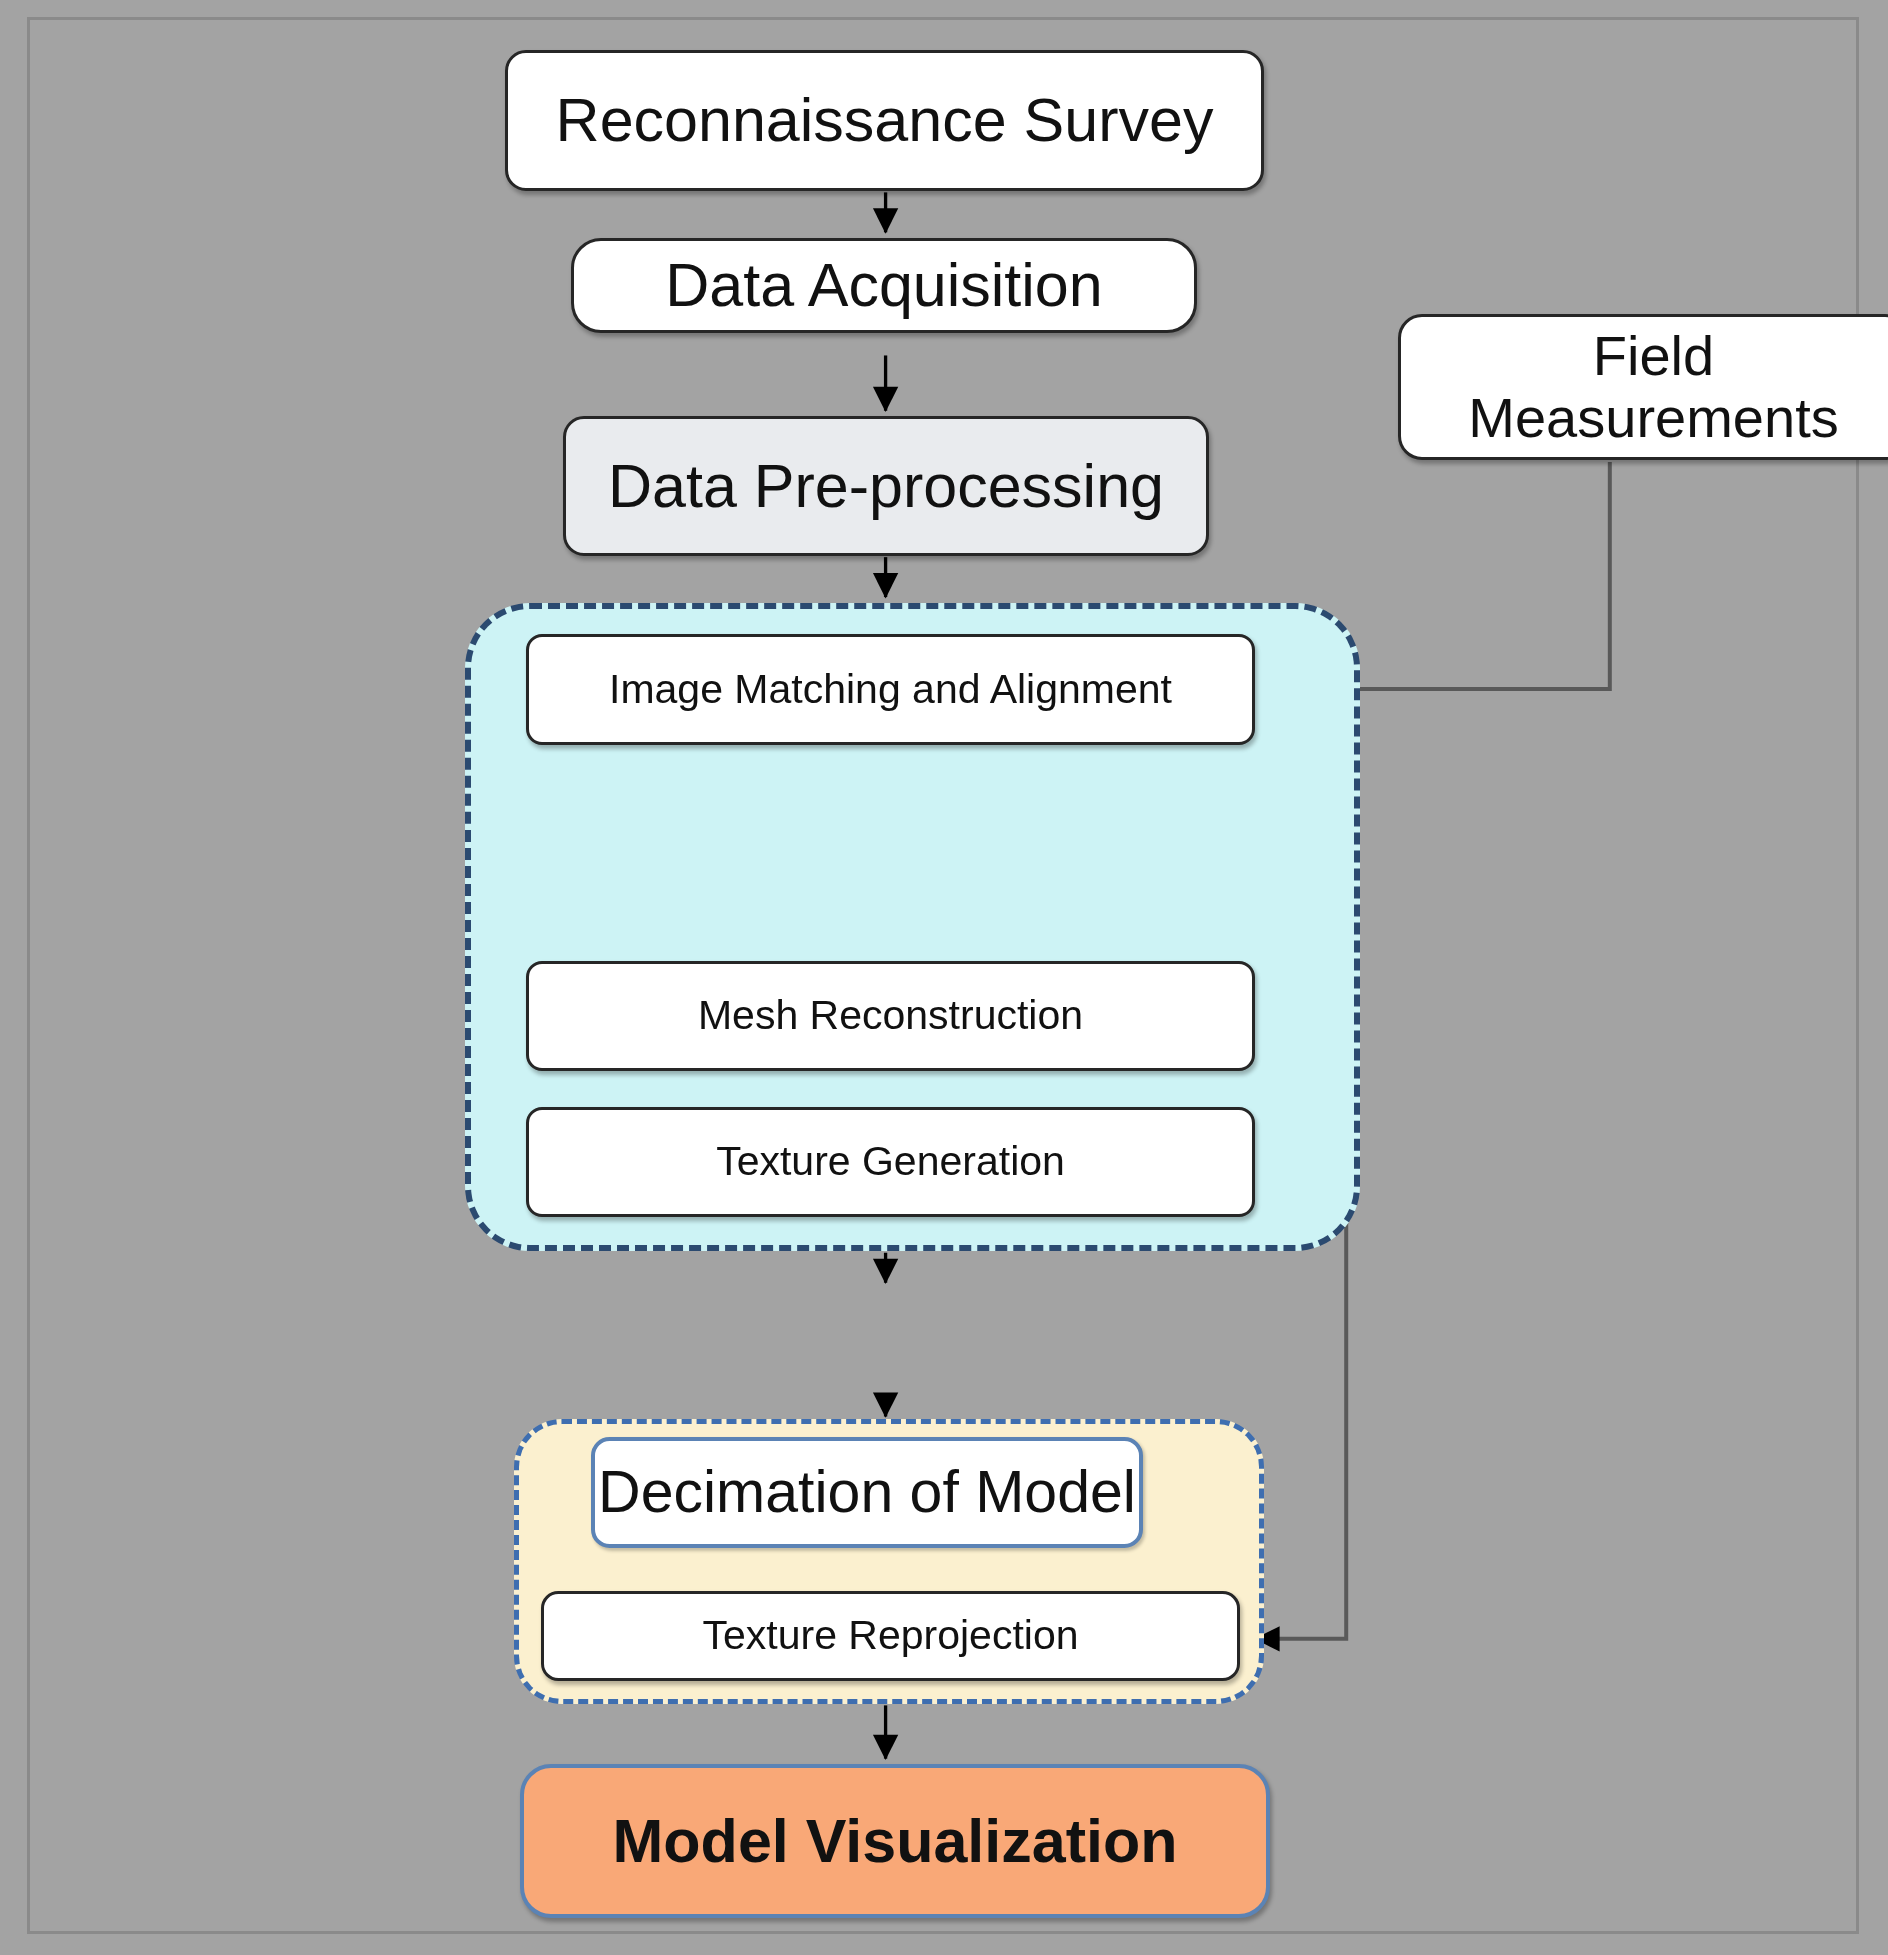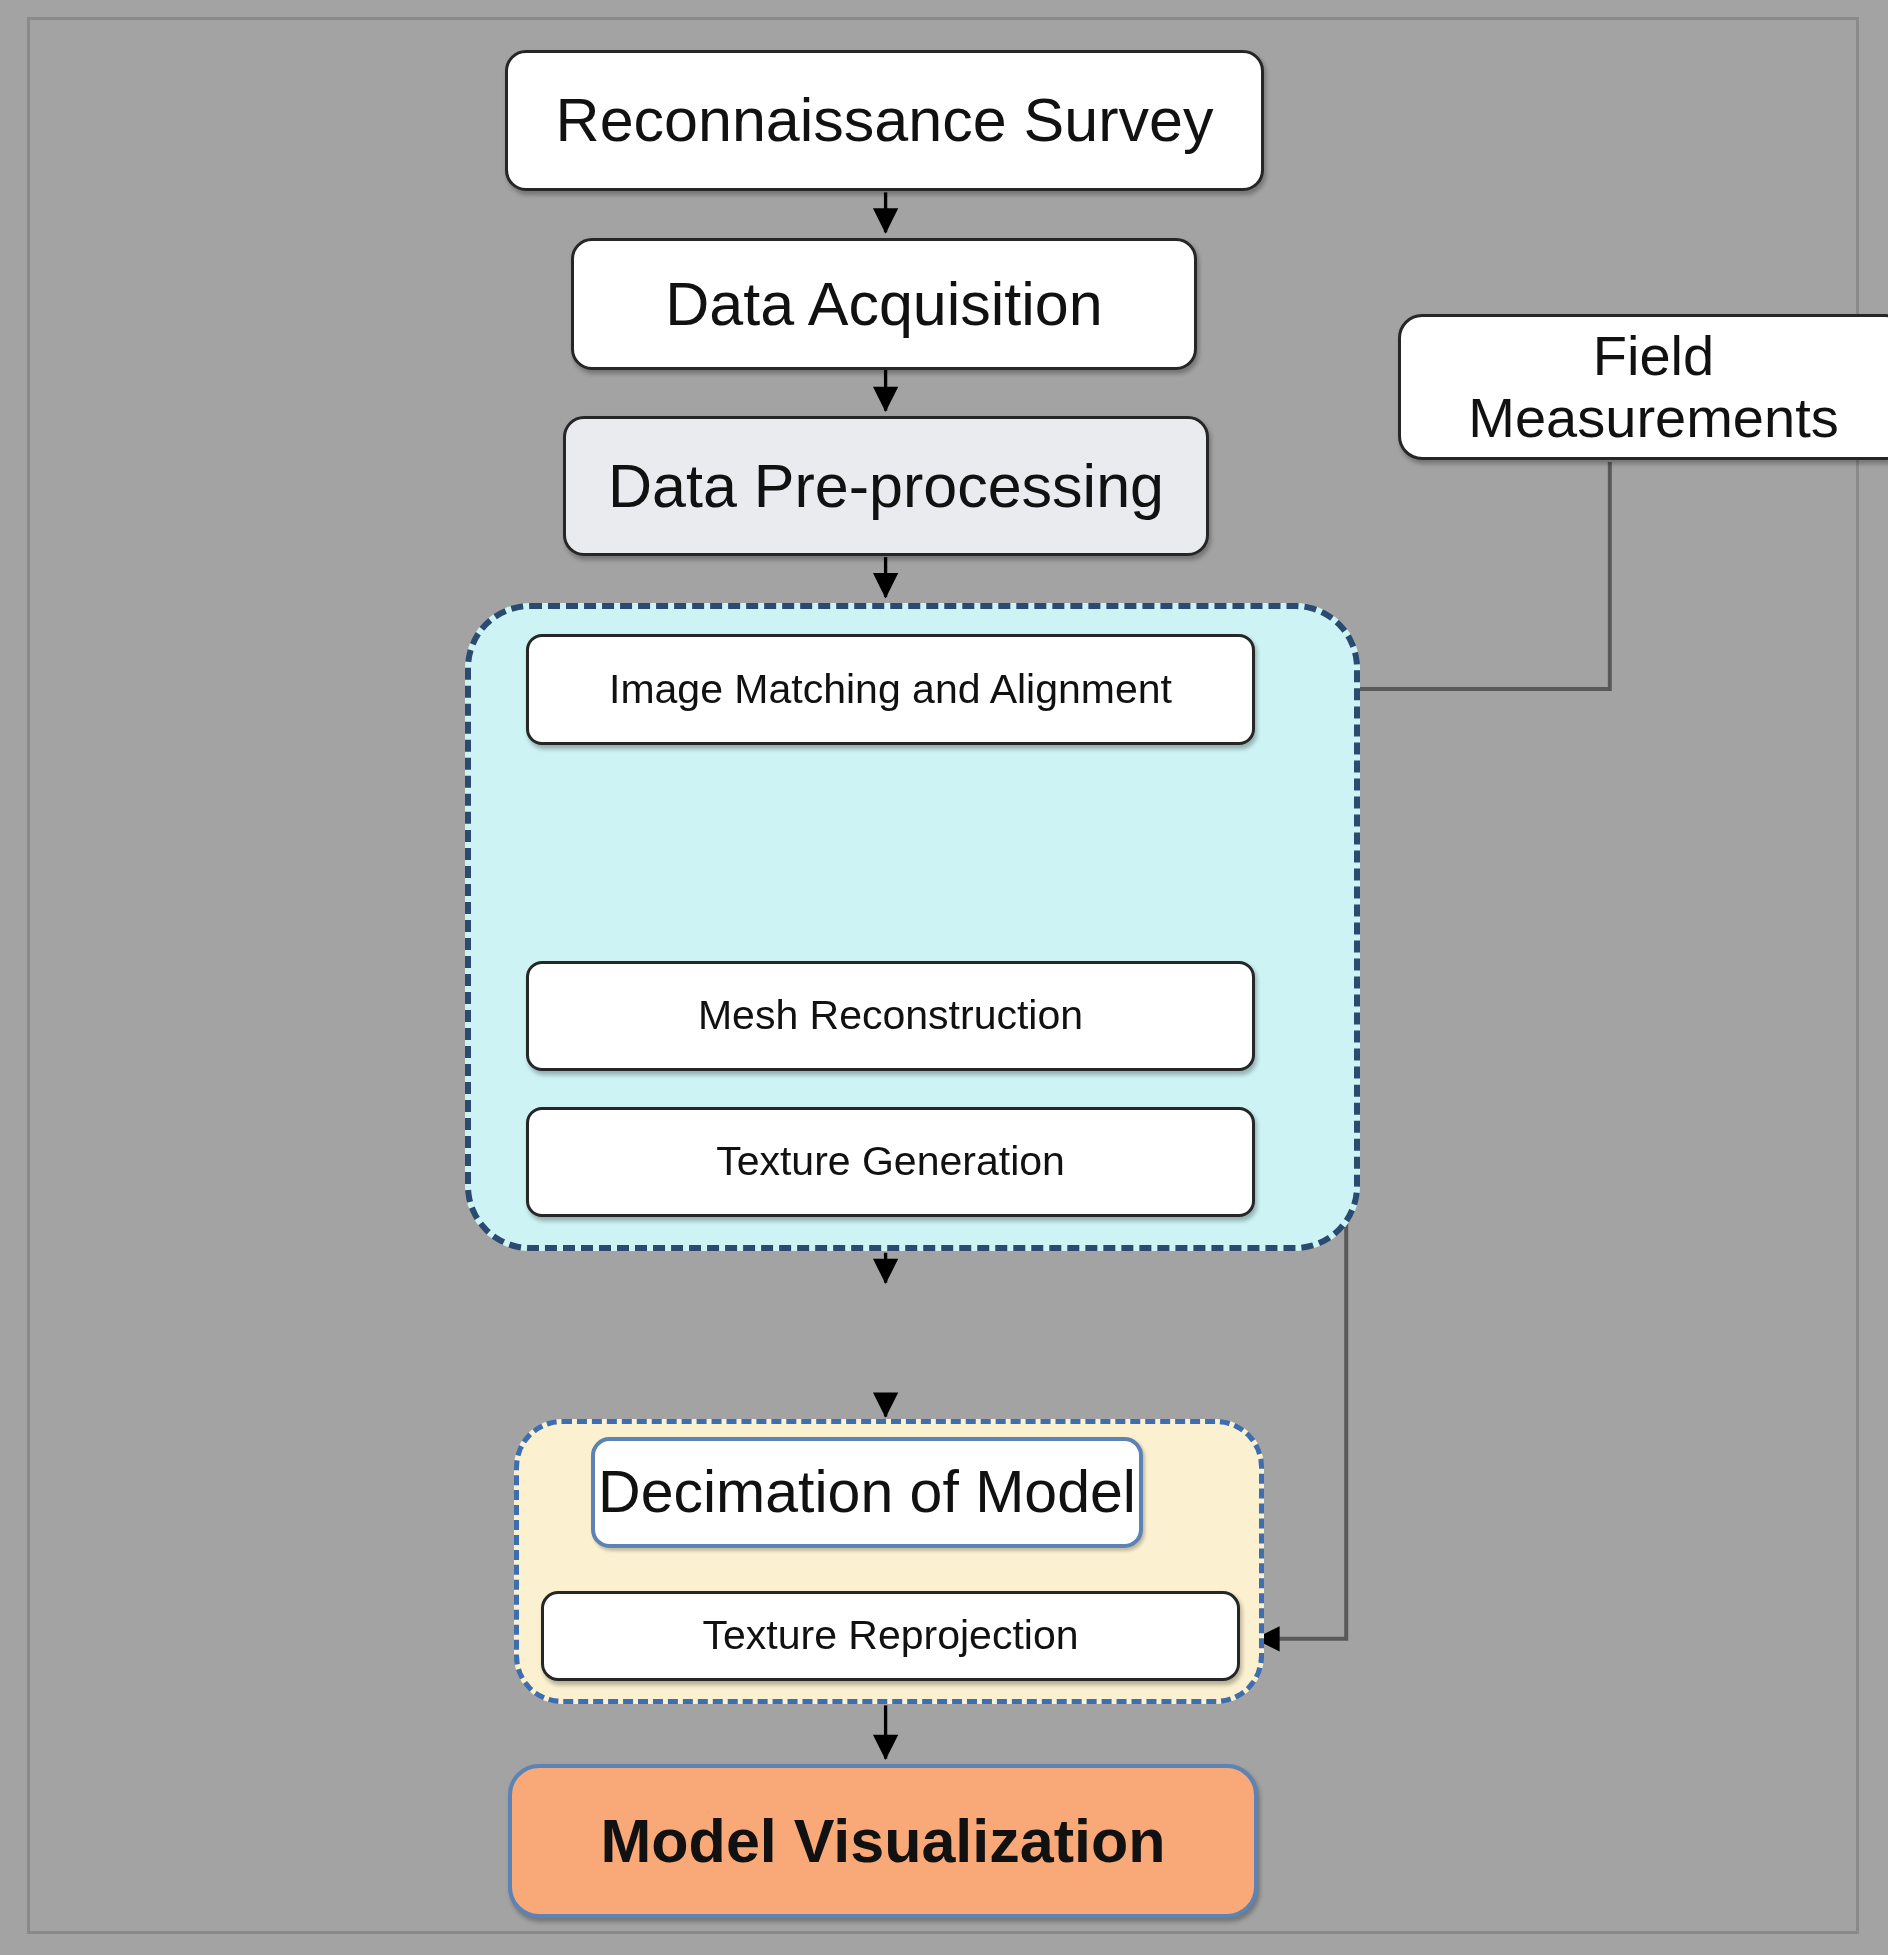--- a/index.html
+++ b/index.html
@@ -37,40 +37,40 @@
   }
   .group{
     position:absolute;
     box-sizing:border-box;
     box-shadow:none;
   }
   .big{font-size:61px;}
   .small{font-size:41px;}
 
   .n-recon{left:505px; top:50px;  width:759px; height:141px; border-radius:21px;}
-  .n-acq  {left:571px; top:238px; width:626px;  height:132px; border-radius:21px;}
+  .n-acq  {left:571px; top:238px; width:626px;  height:95px; border-radius:30px;}
   .n-pre  {left:563px; top:416px; width:646px;  height:140px; border-radius:21px;
            background:var(--preprocessing-fill,#e9ebee);}
   .g-cyan {left:465px; top:603px; width:895px; height:648px; border-radius:65px;
            background:var(--photogrammetry-group-fill,#cdf3f5);
            border:6px dashed var(--group-border-navy,#2b4a70);}
   .n-im   {left:526px; top:634px;  width:729px; height:111px; border-radius:16px;}
   .n-dp   {left:526px; top:807px; width:729px; height:111px; border-radius:16px;}
   .n-mr   {left:526px; top:961px; width:729px; height:110px; border-radius:16px;}
   .n-tg   {left:526px; top:1107px; width:729px; height:110px; border-radius:16px;text-align:center;}
   .n-m3d  {left:551px; top:1288px; width:668px; height:110px; border-radius:18.6px;
            border:4px solid var(--blue-box-border,#5b83b5); box-shadow:2px 2.7px 3.3px rgba(0,0,0,0.22);}
   .g-yellow{left:514px; top:1419px; width:750px; height:285px; border-radius:48px;
            background:var(--decimation-group-fill,#fbf0cf);
            border:5.3px dashed var(--group-border-blue,#3e6eb0);}
   .n-dec  {left:563px; top:1437px; width:552px; height:111px; border-radius:18.6px;
            border:4px solid var(--blue-box-border,#5b83b5); font-size:59px;
            box-shadow:2px 2.7px 3.3px rgba(0,0,0,0.22);margin-left:28px;}
   .n-tr   {left:541px; top:1591px; width:699px; height:90px; border-radius:17.3px;}
-  .n-viz  {left:508px; top:1764px; width:750px; height:154px; border-radius:31px;
+  .n-viz  {left:520px; top:1764px; width:750px; height:154px; border-radius:31px;
            background:var(--visualization-fill,#f9a877);
            border:4px solid var(--blue-box-border,#5b83b5);
            font-weight:bold;}
   .n-fm   {left:1398px; top:314px; width:511px; height:146px; border-radius:24px;
            font-size:56px; line-height:1.1; padding:0 4px;}
 </style>
 </head>
 <body>
 
 <div class="stage">

